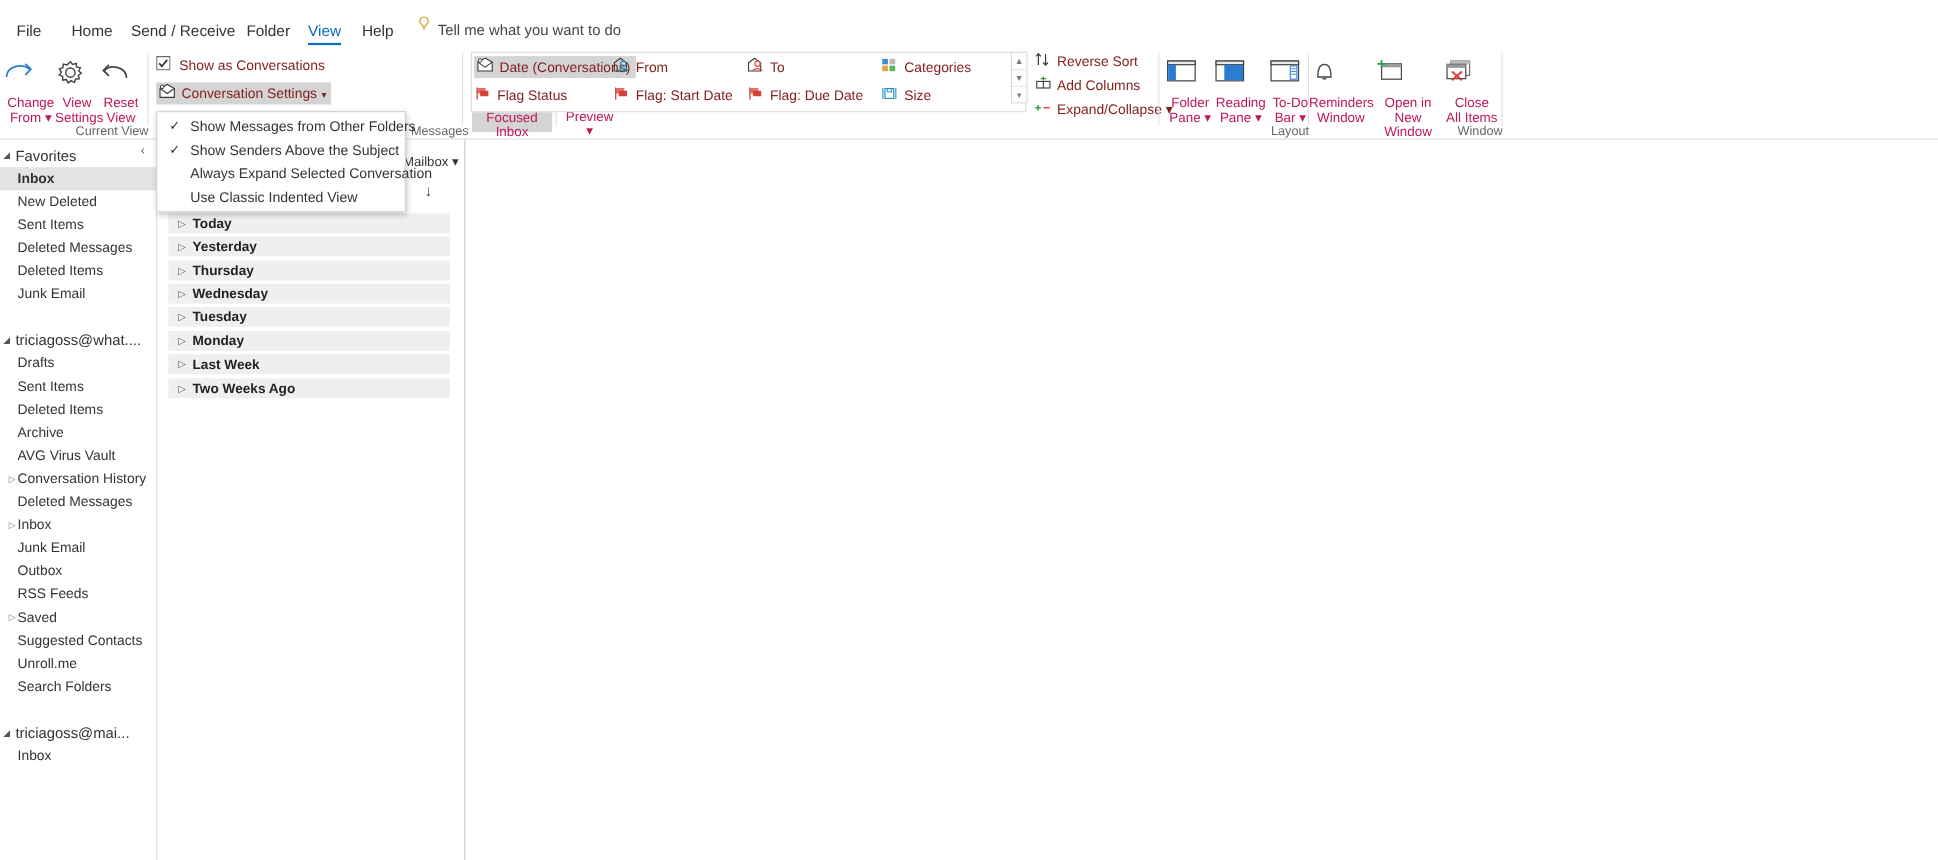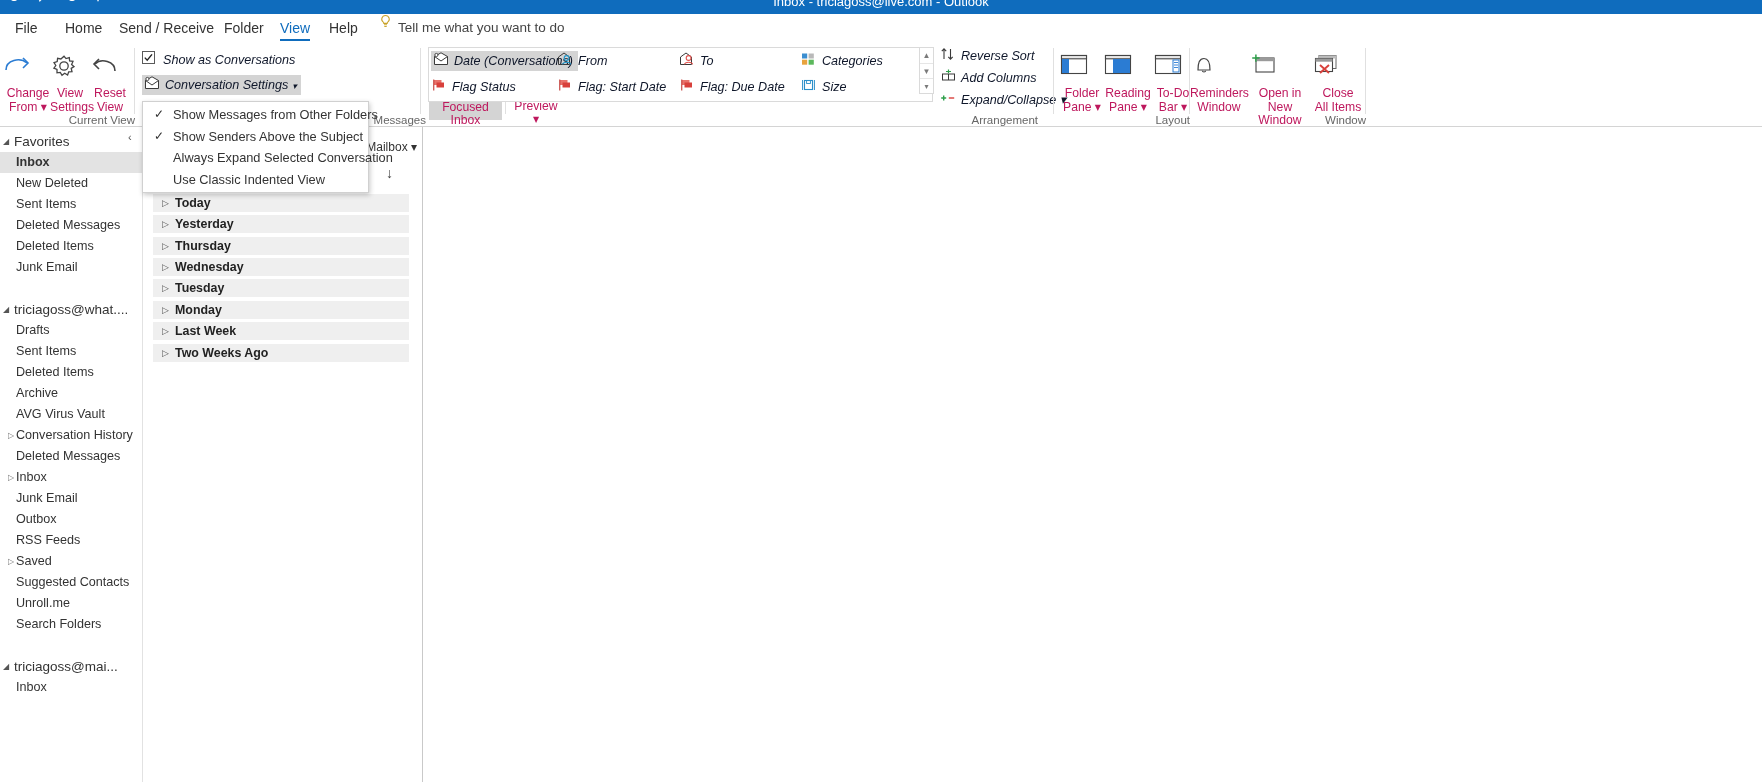--- a/index.html
+++ b/index.html
@@ -56,22 +56,22 @@
   .grp-sep { position:absolute; top:6px; width:1px; height:66px; background:#e0e0e0; }
 
   .bigbtn {
     position:absolute; text-align:center; font-size:12.2px; color:#be185d;
     line-height:13.5px; cursor:default;
   }
   .bigbtn .lbl { display:block; }
   .bigbtn .ico { display:block; height:32px; margin-bottom:3px; }
 
   .smallitem {
-    position:absolute; font-size:12.6px; color:#0f172a; white-space:nowrap;
-    cursor:default; height:20px; line-height:20px;font-style:italic;
+    position:absolute; font-size:12.6px; color:#7f1d1d; white-space:nowrap;
+    cursor:default; height:20px; line-height:20px;
   }
   .smallitem .si-ico {
     display:inline-block; width:17px; height:16px; vertical-align:-3px; margin-right:4px;
   }
 
   .sel-bg { background:#d4d4d4; }
 
   .arrangebox {
     position:absolute; border:1px solid #dadada; background:#fff;
   }
@@ -158,24 +158,20 @@
   }
 
   svg { display:block; }
   .icowrap { display:flex; align-items:center; justify-content:center; height:32px; }
 </style>
 </head>
 <body>
 
 <div id="app">
 
-  <div class="titlebar">
-    <span class="tb-qat">↺  ↗  ↻  ▾</span>
-    <span class="tb-text">Inbox - triciagoss@live.com - Outlook</span>
-  </div>
 
   <div class="tabstrip">
     <div class="tab" style="left:6px;">File</div>
     <div class="tab" style="left:56px;">Home</div>
     <div class="tab" style="left:110px;">Send / Receive</div>
     <div class="tab" style="left:215px;">Folder</div>
     <div class="tab active" style="left:271px;">View</div>
     <div class="tab" style="left:320px;">Help</div>
     <div class="bulb" style="left:378px;">
       <svg width="15" height="15" viewBox="0 0 16 16">
@@ -383,21 +379,20 @@
       </div>
       <div class="smallitem" style="left:512px; top:48px;">
         <span class="si-ico">
           <svg width="17" height="14" viewBox="0 0 17 14">
               <path d="M1.2 7 L6.2 7 M3.7 4.5 L3.7 9.5" stroke="#2e9e4a" stroke-width="1.4"></path>
               <path d="M8.8 7 L14.2 7" stroke="#d8403b" stroke-width="1.4"></path>
             </svg>
         </span><span>Expand/Collapse ▾</span>
       </div>
 
-      <div class="grp-label" style="width:610px;">Arrangement</div>
       <div class="grp-sep" style="left:625px;"></div>
     </div>
 
     <div class="grp" style="left:1056px; width:134px;">
       <div class="bigbtn" style="left:2px; top:10px; width:48px;">
         <span class="ico icowrap">
           <svg width="32" height="26" viewBox="0 0 32 26">
               <rect x="3.5" y="3.5" width="25" height="18" fill="#fff" stroke="#444" stroke-width="1.1"></rect>
               <rect x="3.5" y="3.5" width="25" height="3.3" fill="#e9e9e9" stroke="#444" stroke-width="1.1"></rect>
               <rect x="4" y="7" width="7" height="14" fill="#2b7cd3"></rect>

